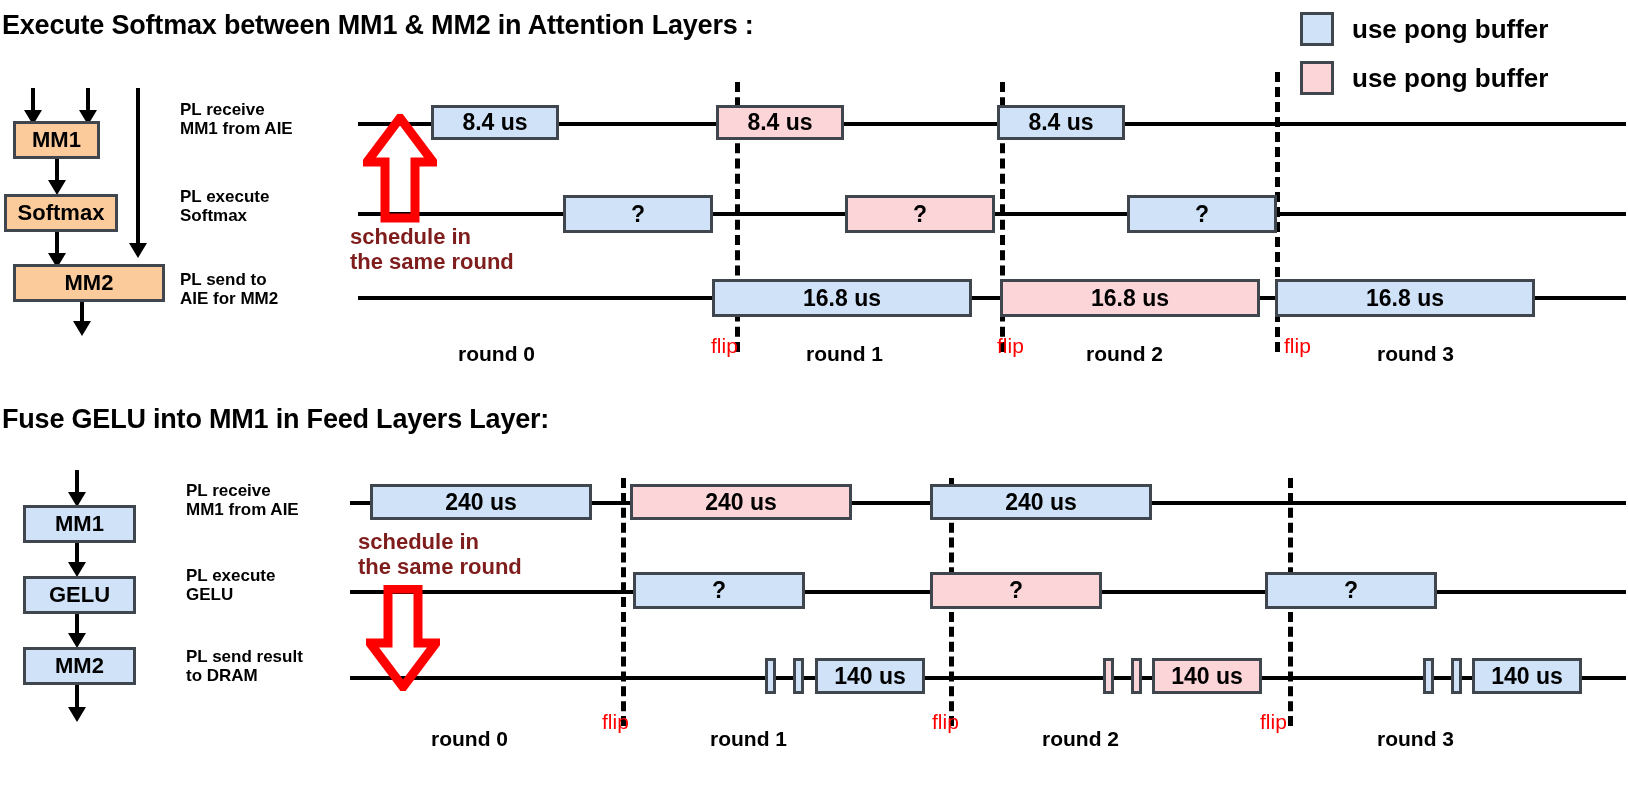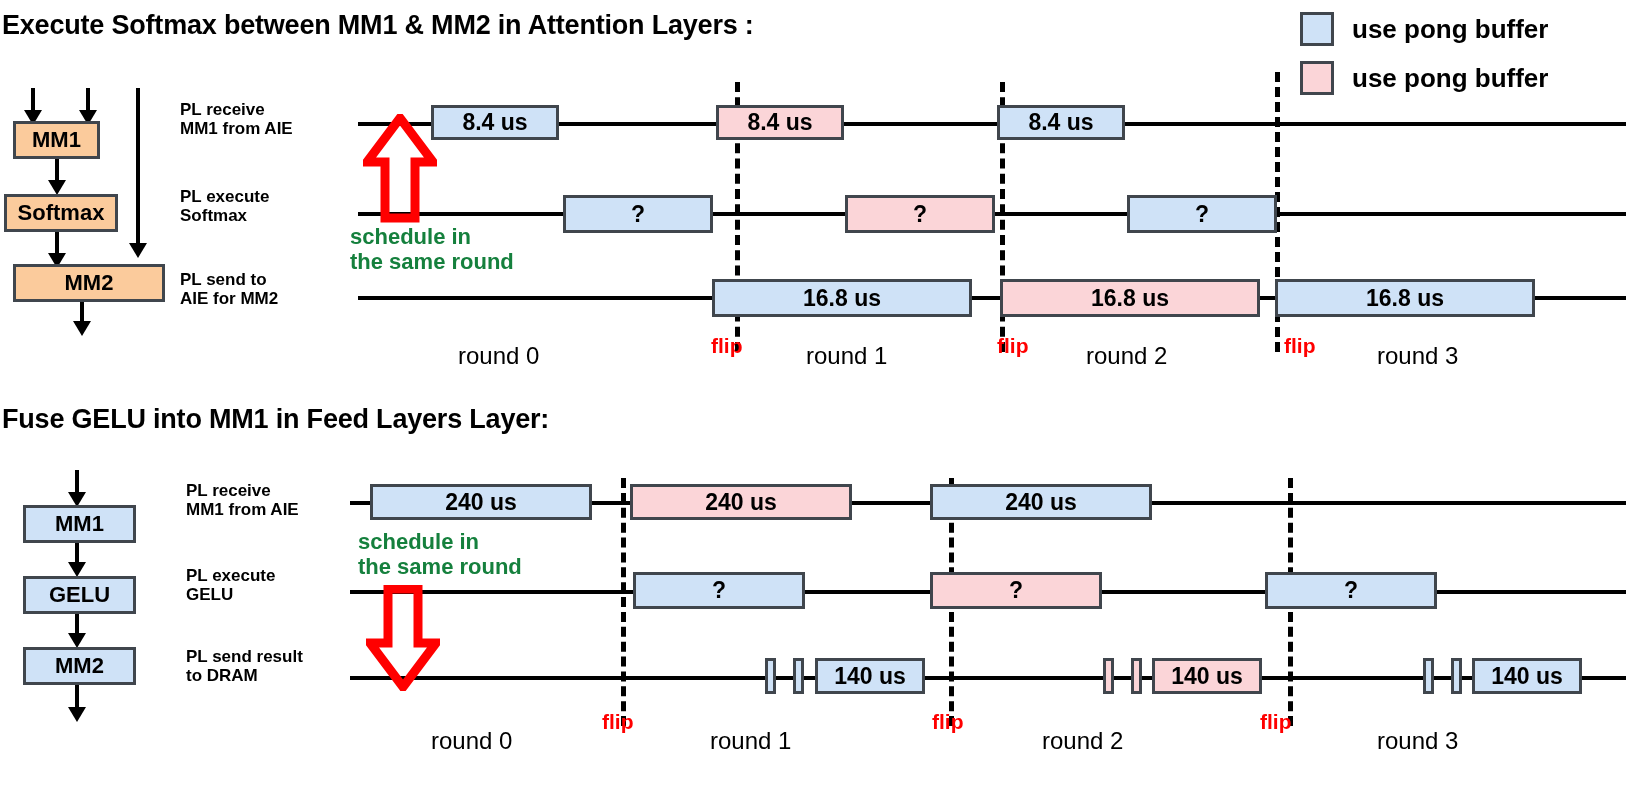--- a/index.html
+++ b/index.html
@@ -45,28 +45,28 @@
     position:absolute;box-sizing:border-box;border:3px solid #40464d;
     display:flex;align-items:center;justify-content:center;
     font-size:23px;font-weight:bold;color:#000;
   }
   .tbar.small{border-width:3px;}
   .dashed{
     position:absolute;width:0;
     border-left:5px dashed #000;
   }
   .flip{
-    position:absolute;color:#ff0000;font-size:21px;font-weight:bold;
+    position:absolute;color:#ff0000;font-size:21px;font-weight:normal;
     white-space:nowrap;
   }
   .roundlabel{
-    position:absolute;font-size:24px;font-weight:normal;white-space:nowrap;
+    position:absolute;font-size:21px;font-weight:bold;white-space:nowrap;
   }
   .sched{
-    position:absolute;color:#15803d;font-size:22px;font-weight:bold;
+    position:absolute;color:#7f1d1d;font-size:22px;font-weight:bold;
     line-height:1.15;white-space:nowrap;
   }
   .redarrow{position:absolute;}
 </style>
 </head>
 <body>
 
 <div class="abs legend-row" style="left:1300px;top:12px;text-align:center;">
   <div class="legend-swatch" style="background:#cfe2f7;"></div>
   <div class="legend-label">use pong buffer</div>

